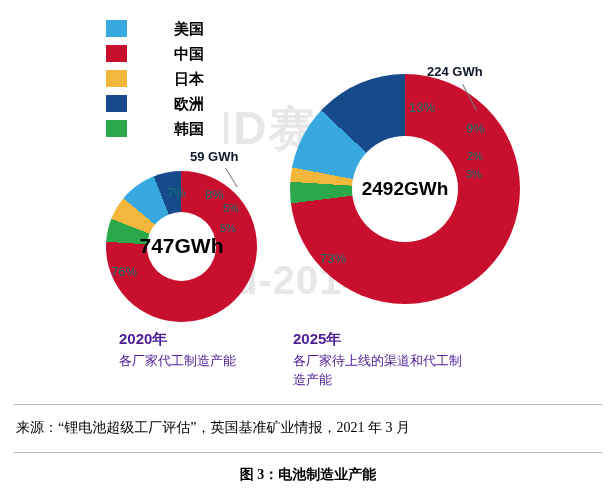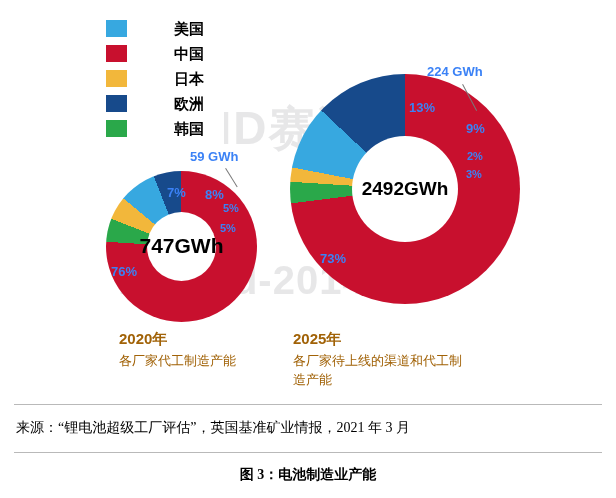--- a/index.html
+++ b/index.html
@@ -145,46 +145,46 @@
     top: 62px;
     width: 106px;
     height: 106px;
   }
   #donut-2025 .center-label { font-size: 19px; }
 
   
   .slice-pct {
     position: absolute;
     font-size: 13px;
-    font-weight: bold;
-    color: #3b82f6;
+    font-weight: normal;
+    color: #0f766e;
     white-space: nowrap;
   }
   .slice-pct.small { font-size: 11px; }
 
   
   .callout {
     position: absolute;
     font-size: 13px;
     font-weight: bold;
-    color: #3b82f6;
+    color: #0f172a;
     white-space: nowrap;
   }
   .leader {
     position: absolute;
     background: #7a7a7a;
     transform-origin: 0 0;
     height: 1px;
   }
 
   
   .caption {
     position: absolute;
     font-size: 13px;
-    color: #a16207;
+    color: #4c1d95;
     line-height: 1.45;
   }
   .caption .year {
     font-size: 15px;
     font-weight: bold;
     display: block;
     margin-bottom: 2px;
   }
 
   

